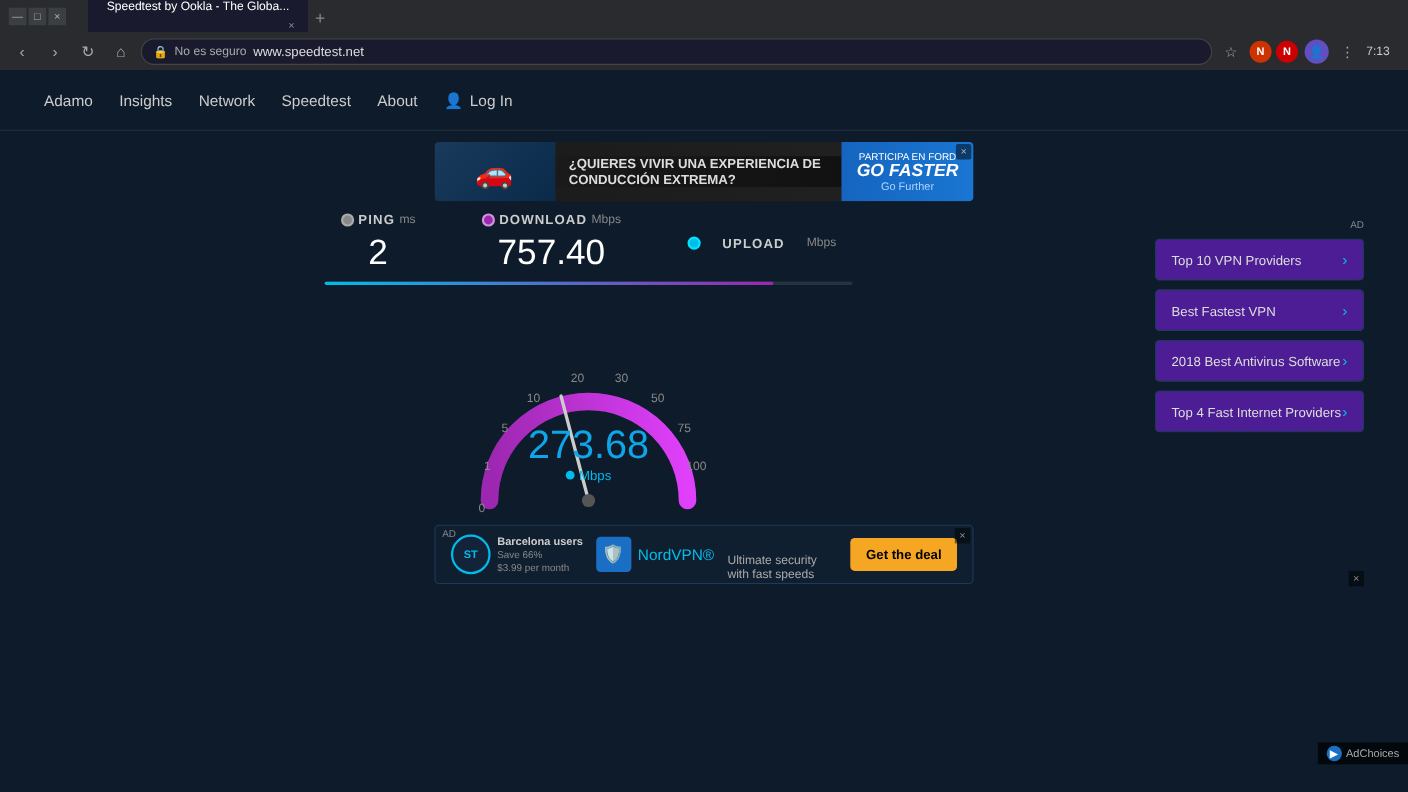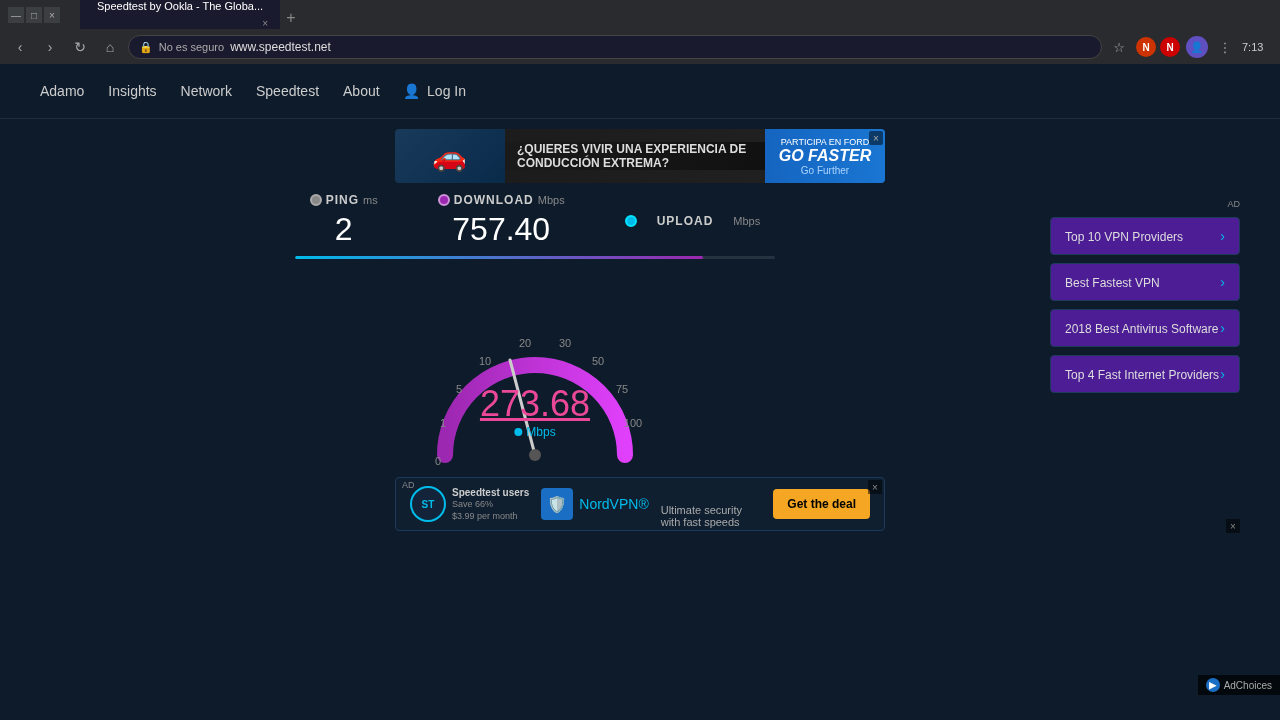--- a/index.html
+++ b/index.html
@@ -367,24 +367,23 @@
       width: 240px;
       height: 220px;
     }
     .gauge-value {
       position: absolute;
       bottom: 60px;
       left: 50%;
       transform: translateX(-50%);
       font-size: 36px;
       font-weight: 300;
-      color: #ec4899;
+      color: #0ea5e9;
       text-align: center;
       white-space: nowrap;
-      text-decoration: underline;
     }
     .gauge-unit {
       position: absolute;
       bottom: 46px;
       left: 50%;
       transform: translateX(-50%);
       font-size: 12px;
       color: #00bceb;
       display: flex;
       align-items: center;
@@ -803,21 +802,21 @@
         <div class="sidebar-close">×</div>
       </div>
     </div>
 
     <div style="position:relative;">
       <div class="bottom-ad">
         <div class="bottom-ad-label">AD</div>
         <div class="speedtest-badge">
           <div class="speedtest-badge-icon">ST</div>
           <div class="speedtest-badge-text">
-            <strong>Speedtest users</strong>
+            <strong>Barcelona users</strong>
             <span>Save 66%</span>
             <br>
             <span>$3.99 per month</span>
           </div>
         </div>
         <div class="nordvpn-logo">
           <div class="nordvpn-shield">🛡️</div>
           <div class="nordvpn-name">
             <span>NordVPN</span><span>®</span>
           </div>

